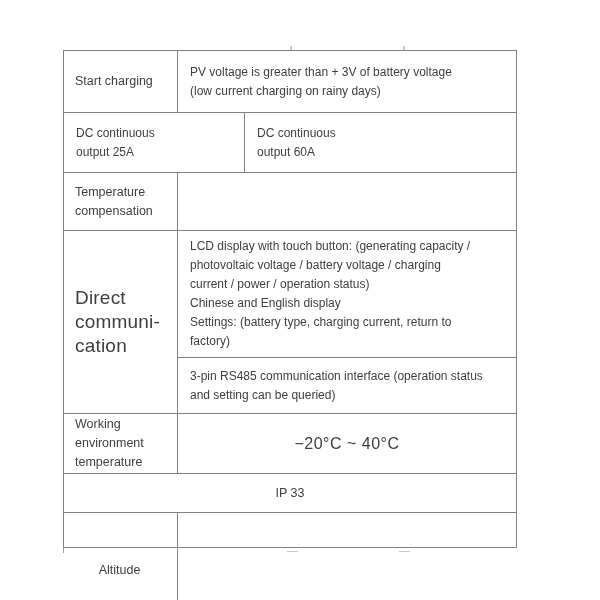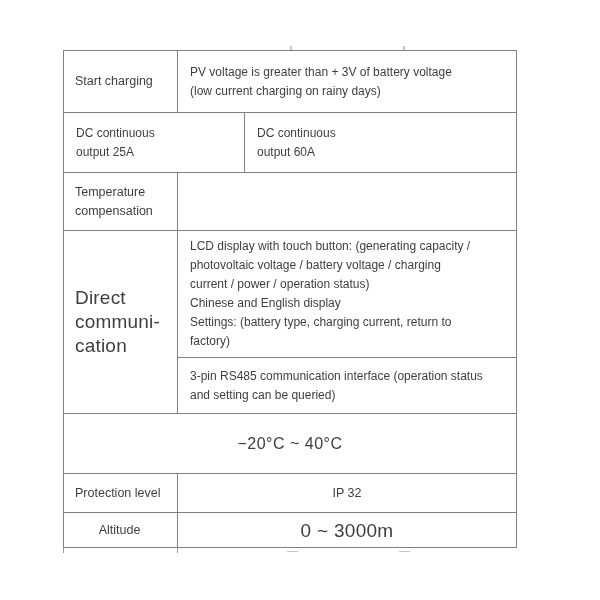--- a/index.html
+++ b/index.html
@@ -18,21 +18,21 @@
   .stage { position: absolute; inset: 0; width: 600px; height: 600px; background: var(--color-bg); }
 
   .spec-table {
     position: absolute;
     left: 63px; top: 50px;
     width: 454px;
     border: 1px solid var(--color-border);
     background: var(--color-bg);
   }
   .tr { display: flex; border-bottom: 1px solid var(--color-border); }
-  .tr:last-child { border-bottom: none; }
+  .tr:last-child { border-bottom: none; flex-direction: column; }
 
   .td { overflow: hidden; }
   .label-cell {
     width: 114px;
     flex: 0 0 114px;
     border-right: 1px solid var(--color-border);
     display: flex; align-items: center;
     padding-left: 11px; padding-right: 2px;
     font-size: 12.5px; line-height: 19px;
     white-space: pre-line;
@@ -115,26 +115,28 @@
 current / power / operation status)
 Chinese and English display
 Settings: (battery type, charging current, return to
 factory)</div>
         <div class="td content-cell sub-row-b">3-pin RS485 communication interface (operation status
 and setting can be queried)</div>
       </div>
     </div>
 
     <div class="tr row-workenv">
+      <div class="td label-cell">Working
+environment
+temperature</div>
       <div class="td content-cell content-center val-temp">−20°C ~ 40°C</div>
     </div>
 
     <div class="tr row-protect">
-      <div class="td label-cell">Protection level</div>
-      <div class="td content-cell content-center val-ip">IP 32</div>
+      <div class="td content-cell content-center val-ip">IP 33</div>
     </div>
 
     <div class="tr row-altitude">
       <div class="td label-cell label-center">Altitude</div>
       <div class="td content-cell content-center val-alt">0 ~ 3000m</div>
     </div>
 
   </div>
 
   <div class="artifact a-top-nub-1"></div>

